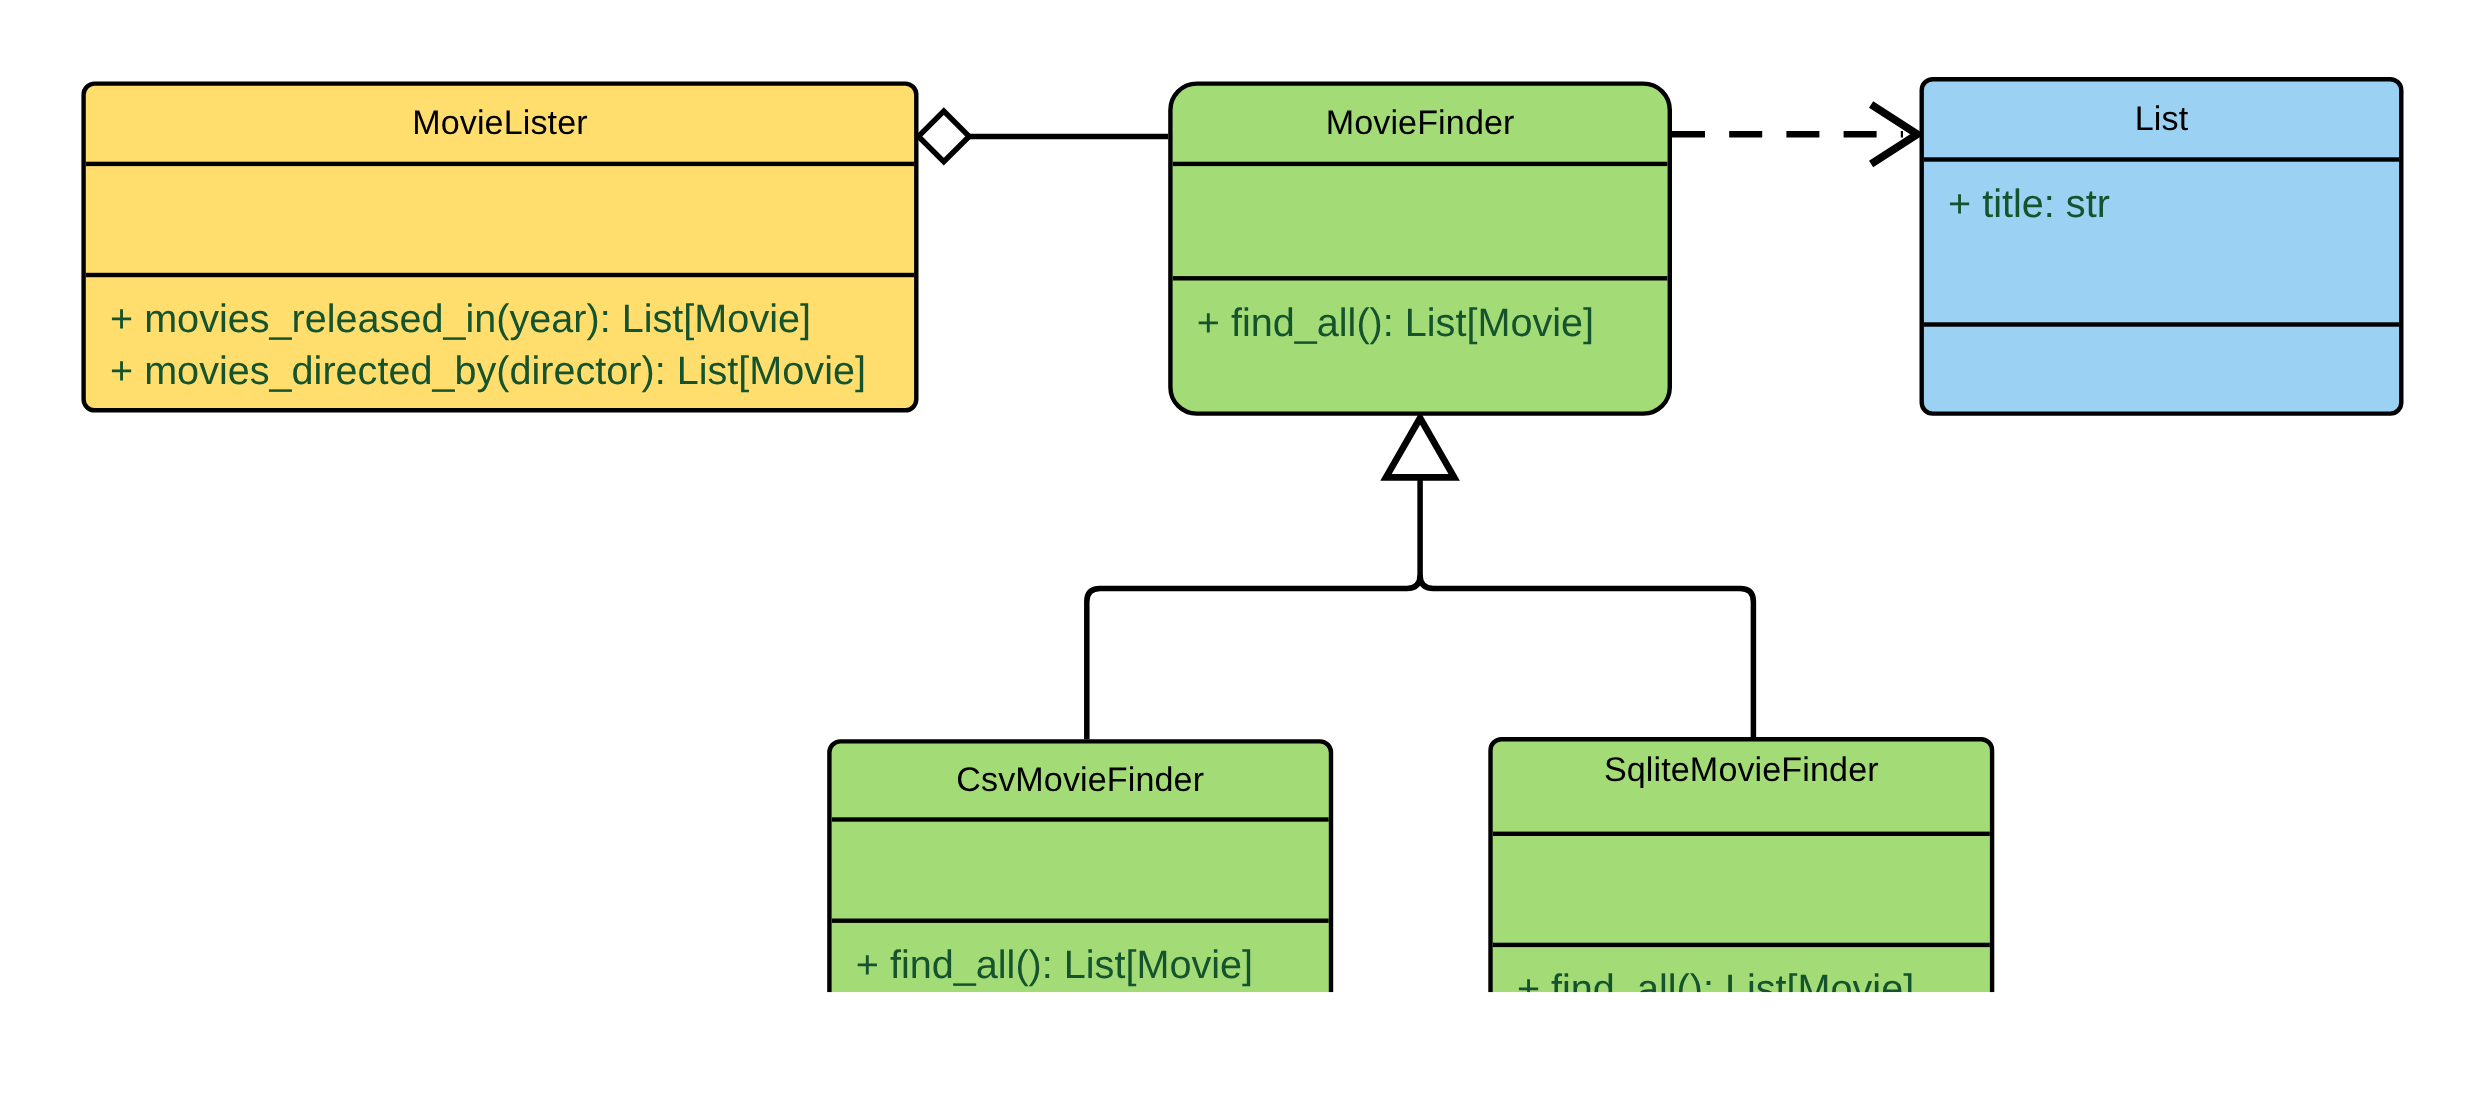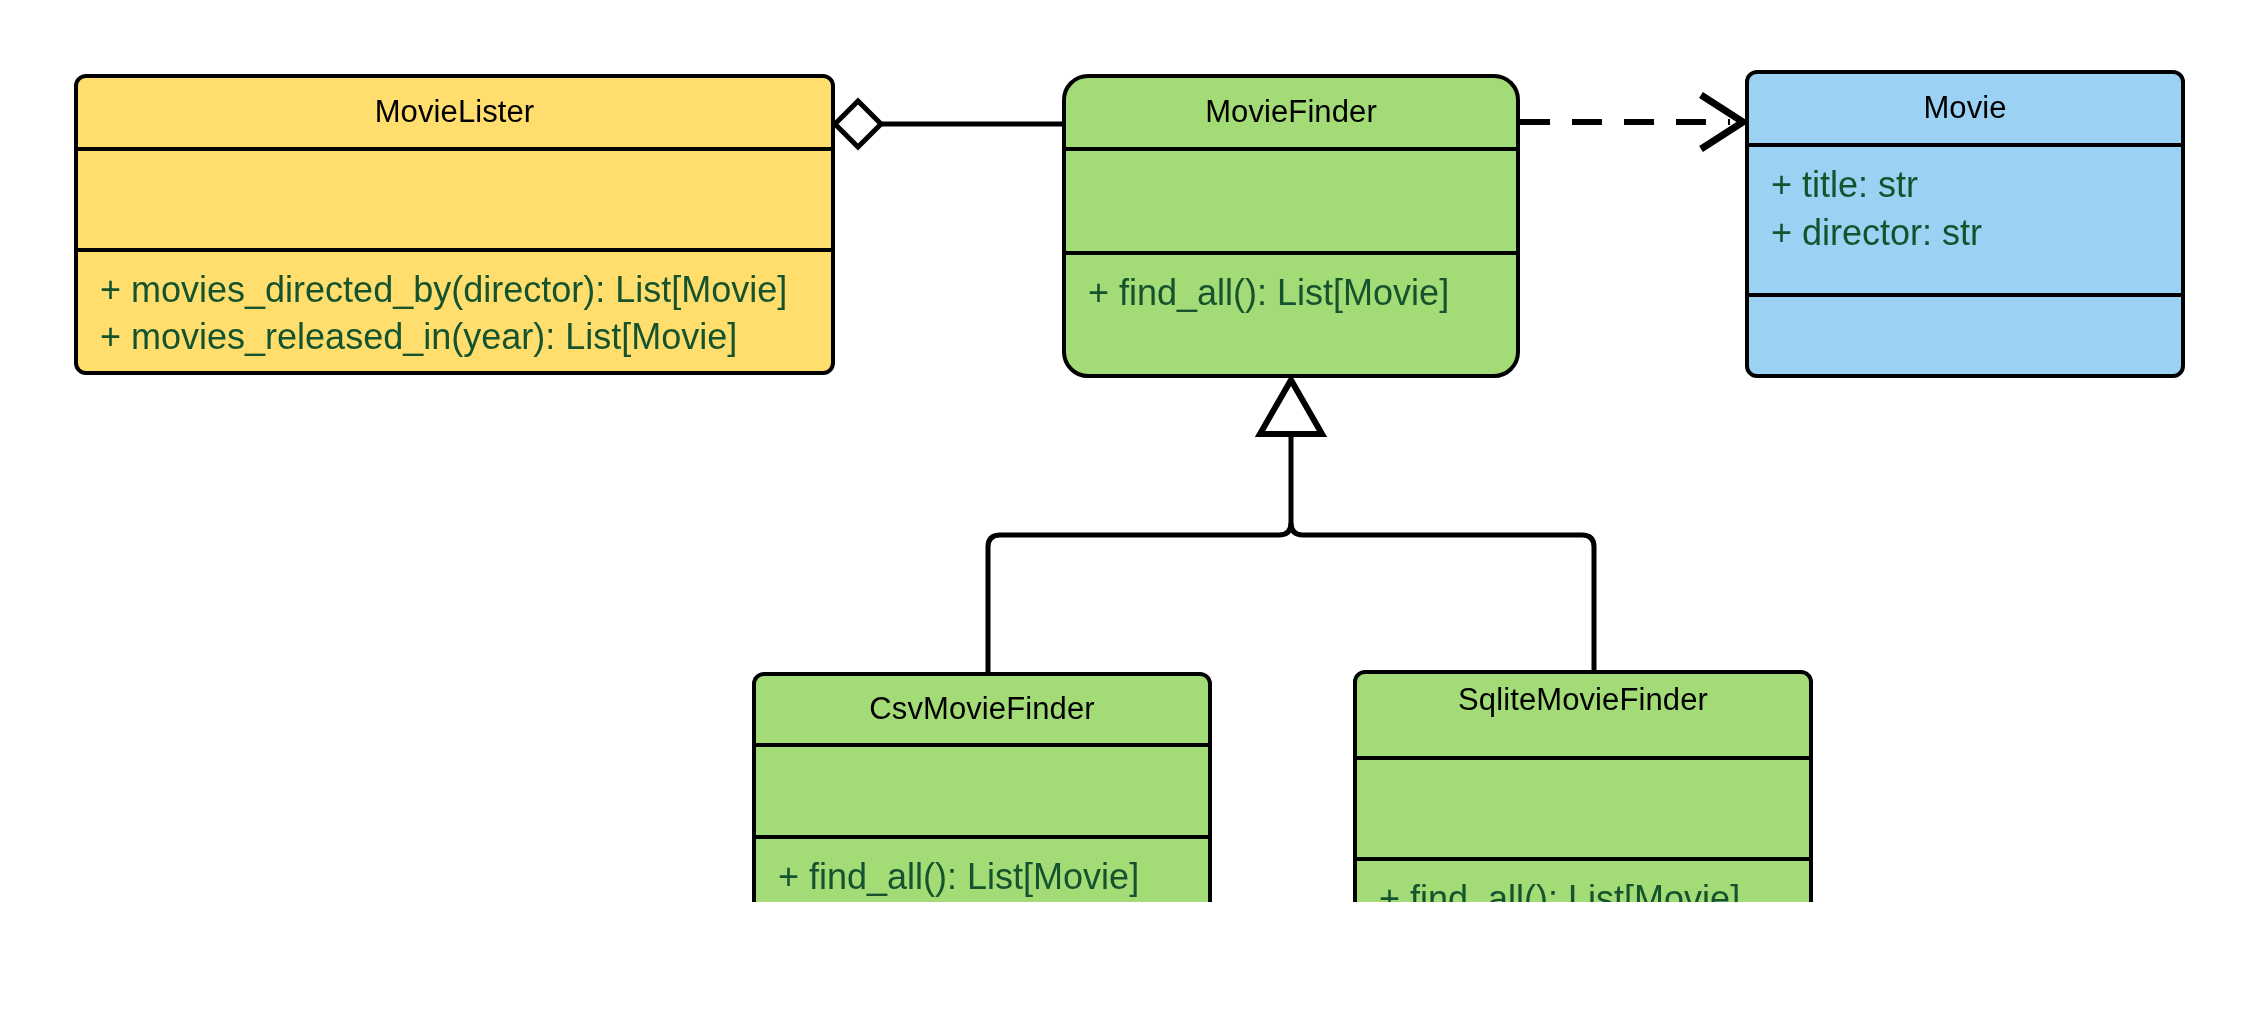--- a/index.html
+++ b/index.html
@@ -99,42 +99,41 @@
                L 1594 670" fill="none" stroke="#000000" stroke-width="5" stroke-linecap="butt"></path>
     </g>
   </svg>
 
   <div class="uml-class" style="left:74px; top:74px; width:761px; height:301px; background:#ffde6e;">
     <div class="compartment c-title" style="height:69px;">
       <span class="cls-name">MovieLister</span>
     </div>
     <div class="compartment c-body c-empty" style="height:102px;"></div>
     <div class="compartment c-body" style="flex:1;">
+      <div class="member">+ movies_released_in(year): List[Movie]</div>
       <div class="member">+ movies_directed_by(director): List[Movie]</div>
-      <div class="member">+ movies_released_in(year): List[Movie]</div>
     </div>
   </div>
 
   <div class="uml-class" style="left:1062px; top:74px; width:458px; height:304px; background:#a3db76;border-radius:26px;">
     <div class="compartment c-title" style="height:69px;">
       <span class="cls-name">MovieFinder</span>
     </div>
     <div class="compartment c-body c-empty" style="height:104px;"></div>
     <div class="compartment c-body" style="flex:1;">
       <div class="member">+ find_all(): List[Movie]</div>
     </div>
   </div>
 
   <div class="uml-class" style="left:1745px; top:70px; width:440px; height:308px; background:#9bd1f2;">
     <div class="compartment c-title" style="height:69px;">
-      <span class="cls-name">Movie</span>
+      <span class="cls-name">List</span>
     </div>
     <div class="compartment c-body" style="height:150px;">
       <div class="member">+ title: str</div>
-      <div class="member">+ director: str</div>
     </div>
     <div class="compartment c-body c-empty" style="flex:1;"></div>
   </div>
 
   <div class="uml-class" style="left:752px; top:672px; width:460px; height:267px; background:#a3db76;">
     <div class="compartment c-title" style="height:67px;">
       <span class="cls-name">CsvMovieFinder</span>
     </div>
     <div class="compartment c-body c-empty" style="height:92px;"></div>
     <div class="compartment c-body" style="flex:1;">

